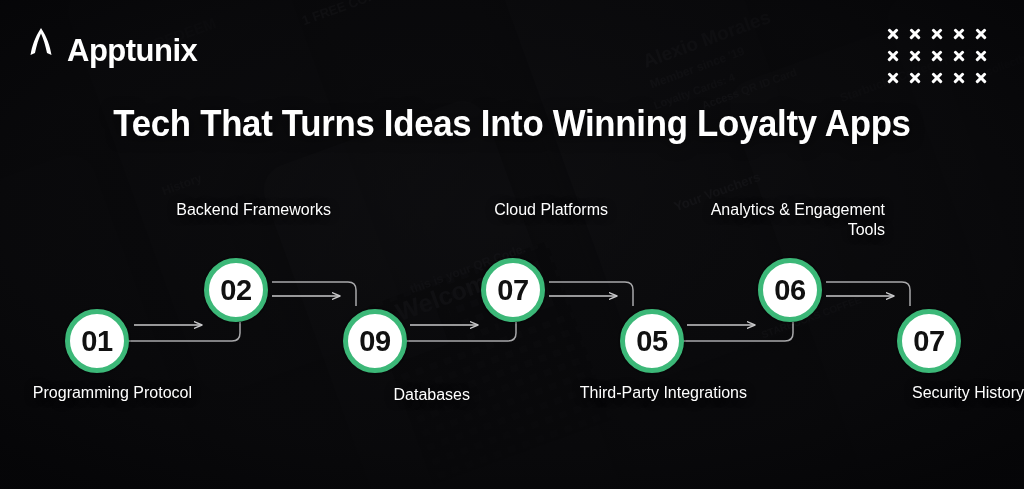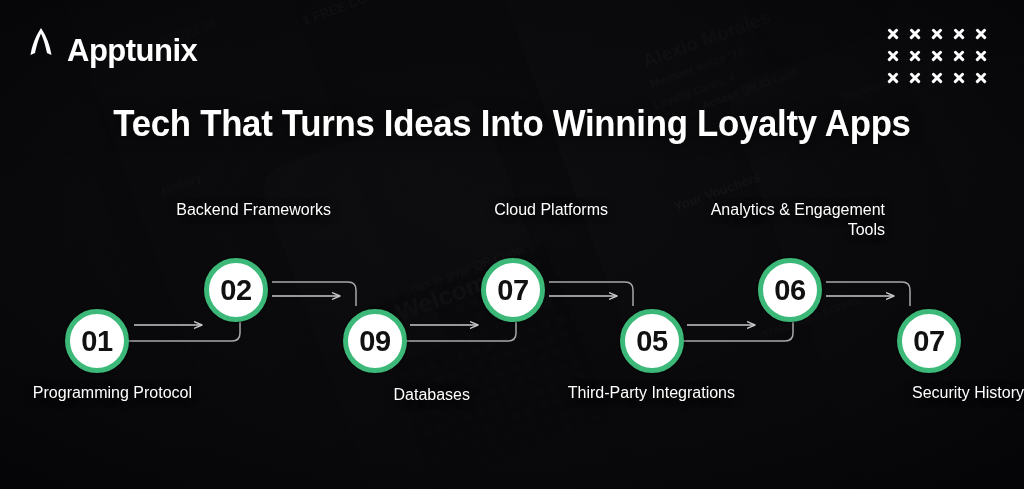--- a/index.html
+++ b/index.html
@@ -245,21 +245,21 @@
     <div class="node-label" style="left:280px; top:385px;">Databases</div>
 
     <div class="node" style="left:481px; top:258px;">
       <span>07</span>
     </div>
     <div class="node-label" style="left:418px; top:200px;">Cloud Platforms</div>
 
     <div class="node" style="left:620px; top:309px;">
       <span>05</span>
     </div>
-    <div class="node-label" style="left:545px; top:383px;">Third-Party Integrations</div>
+    <div class="node-label" style="left:557px; top:383px;">Third-Party Integrations</div>
 
     <div class="node" style="left:758px; top:258px;">
       <span>06</span>
     </div>
     <div class="node-label" style="left:695px; top:200px;">Analytics &amp; Engagement Tools</div>
 
     <div class="node" style="left:897px; top:309px;">
       <span>07</span>
     </div>
     <div class="node-label" style="left:834px; top:383px;">Security History</div>

